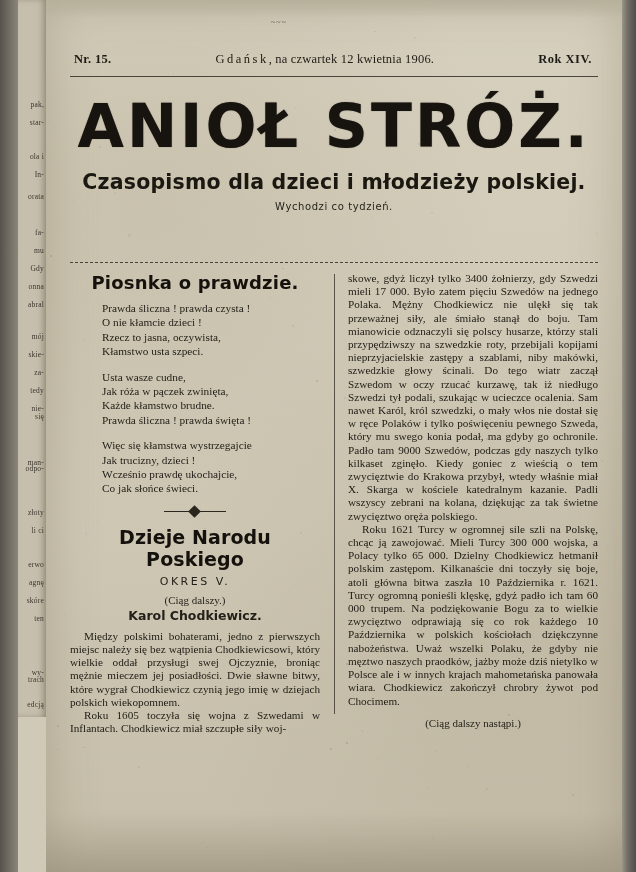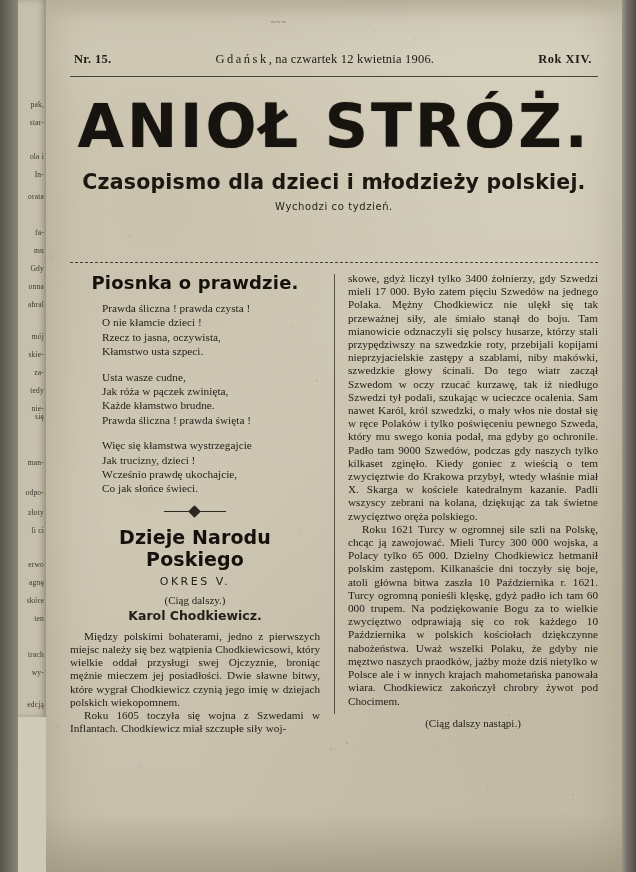--- a/index.html
+++ b/index.html
@@ -288,28 +288,28 @@
       <div class="frag" style="top: 264px;">Gdy</div>
       <div class="frag" style="top: 282px;">onna</div>
       <div class="frag" style="top: 300px;">abral</div>
       <div class="frag" style="top: 332px;">mój</div>
       <div class="frag" style="top: 350px;">skie-</div>
       <div class="frag" style="top: 368px;">za-</div>
       <div class="frag" style="top: 386px;">tedy</div>
       <div class="frag" style="top: 412px;">się</div>
       <div class="frag" style="top: 404px;">nie-</div>
       <div class="frag" style="top: 458px;">man-</div>
-      <div class="frag" style="top: 488px;">odpo-</div>
+      <div class="frag" style="top: 464px;">odpo-</div>
       <div class="frag" style="top: 508px;">złoty</div>
       <div class="frag" style="top: 526px;">li ci</div>
       <div class="frag" style="top: 560px;">erwo</div>
       <div class="frag" style="top: 578px;">agnę</div>
       <div class="frag" style="top: 596px;">skóre</div>
       <div class="frag" style="top: 614px;">ten</div>
-      <div class="frag" style="top: 650px; margin-left: 20px;">trach</div>
+      <div class="frag" style="top: 675px; margin-left: 20px;">trach</div>
       <div class="frag" style="top: 668px;">wy-</div>
       <div class="frag" style="top: 700px;">edcją</div>
       <div class="frag" style="top: 718px;">darte</div>
       <div class="frag" style="top: 736px;">ry na</div>
       <div class="frag" style="top: 754px; text-align: right;">zów.</div>
       <div class="frag" style="top: 800px;">ek.</div>
     </div>
 
   <div class="page">
     <div class="inner">

